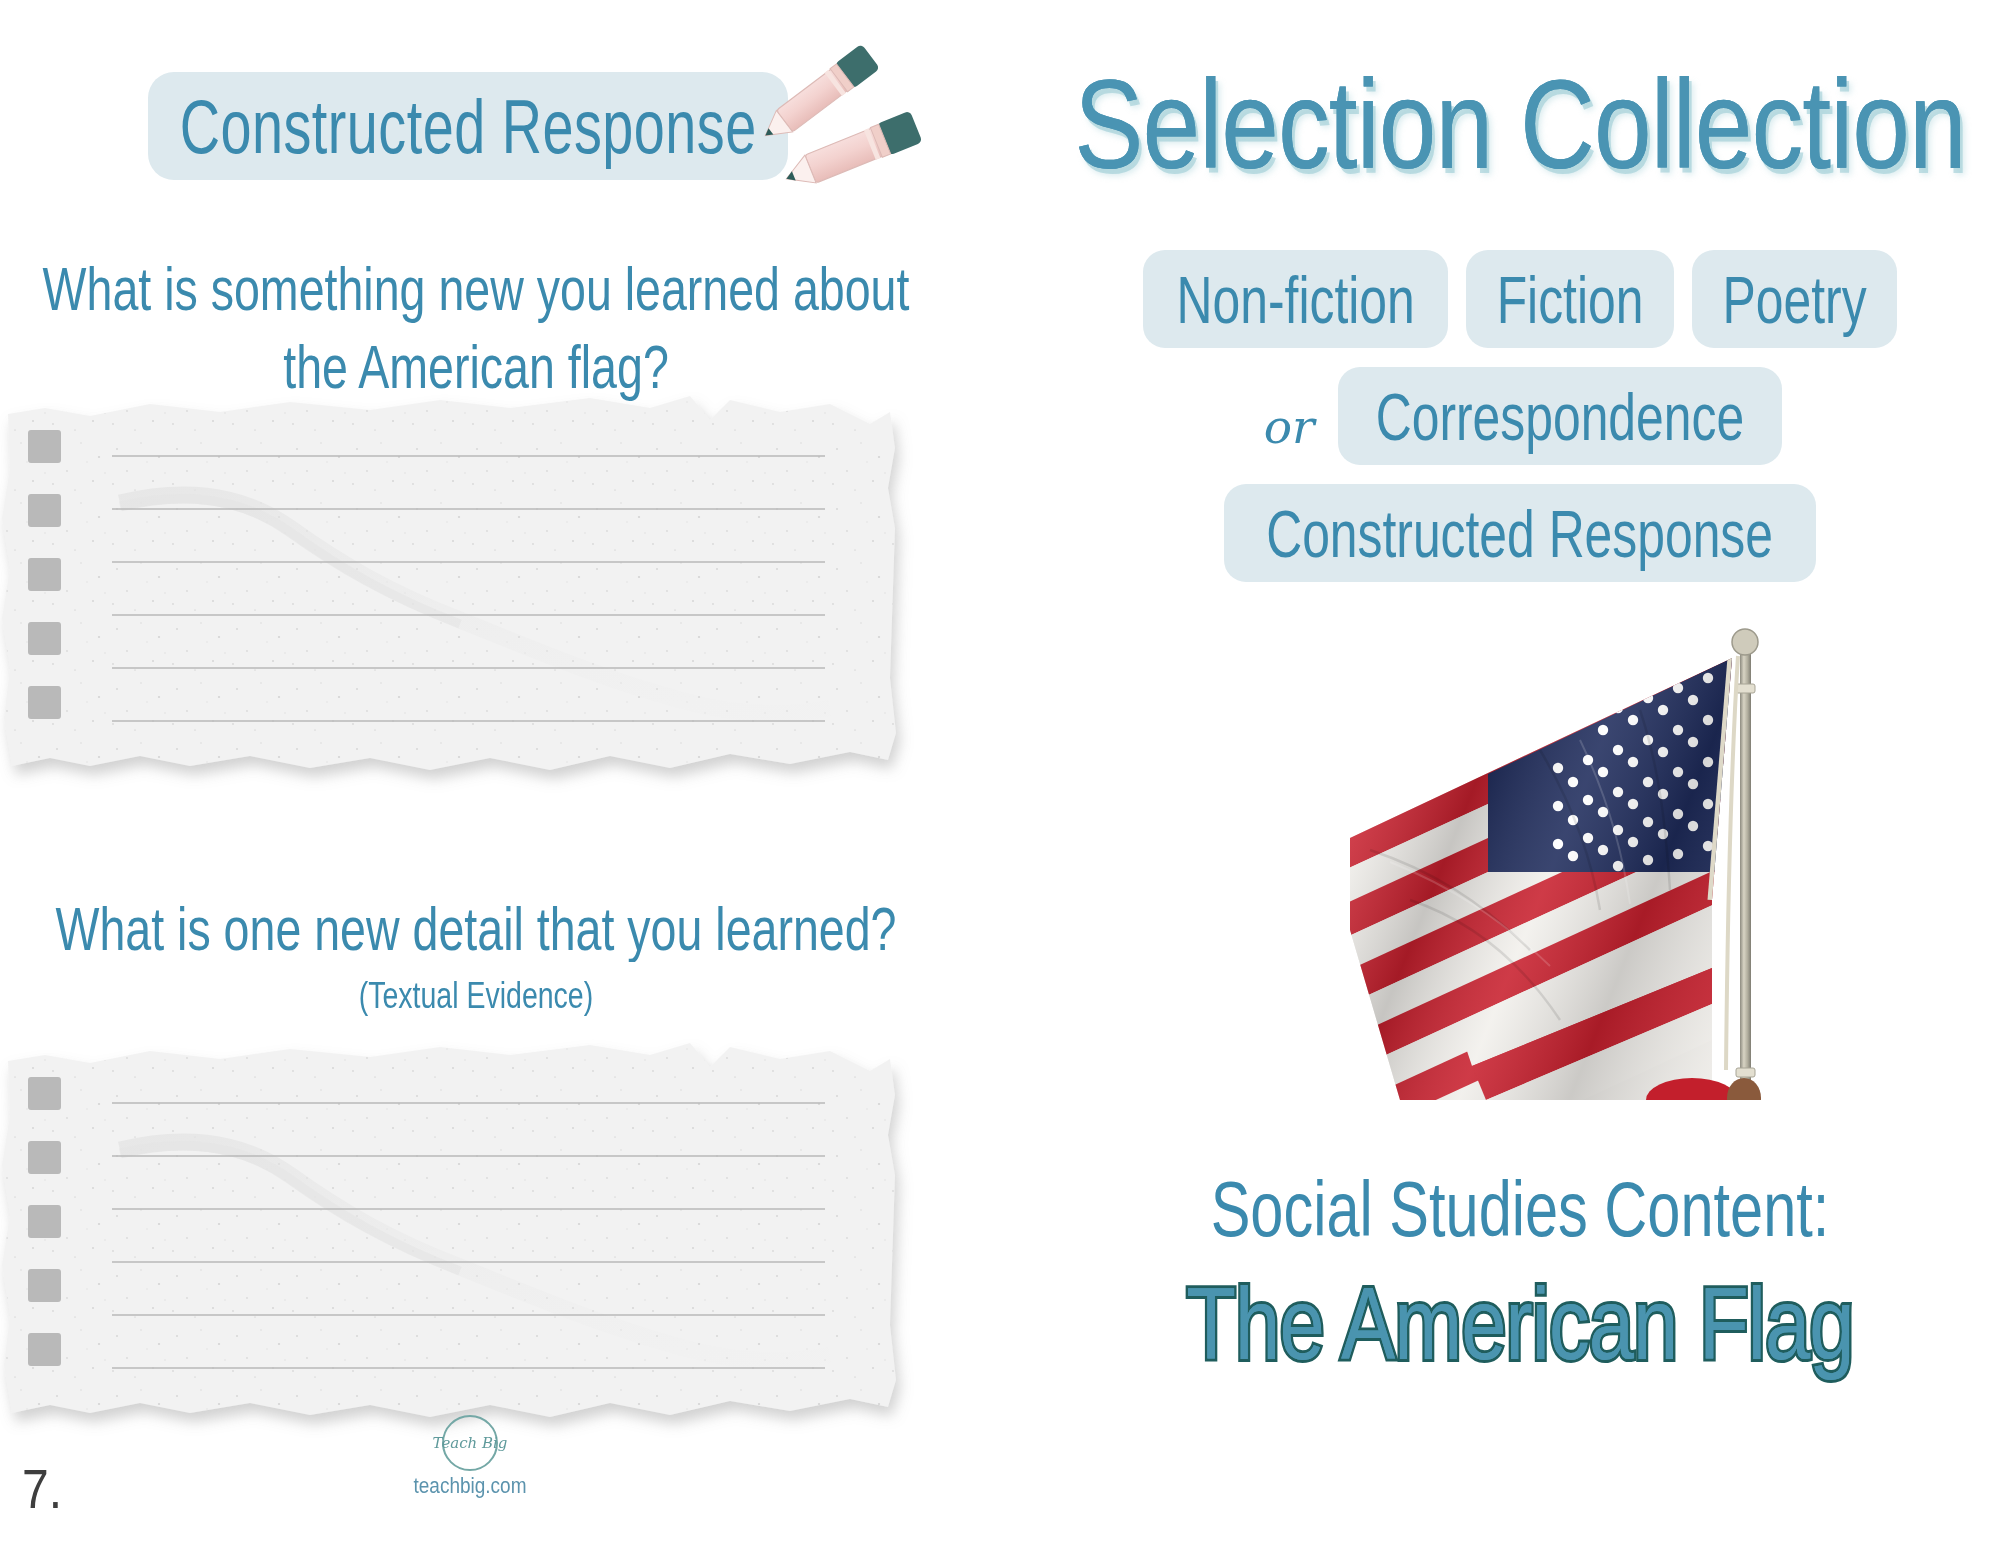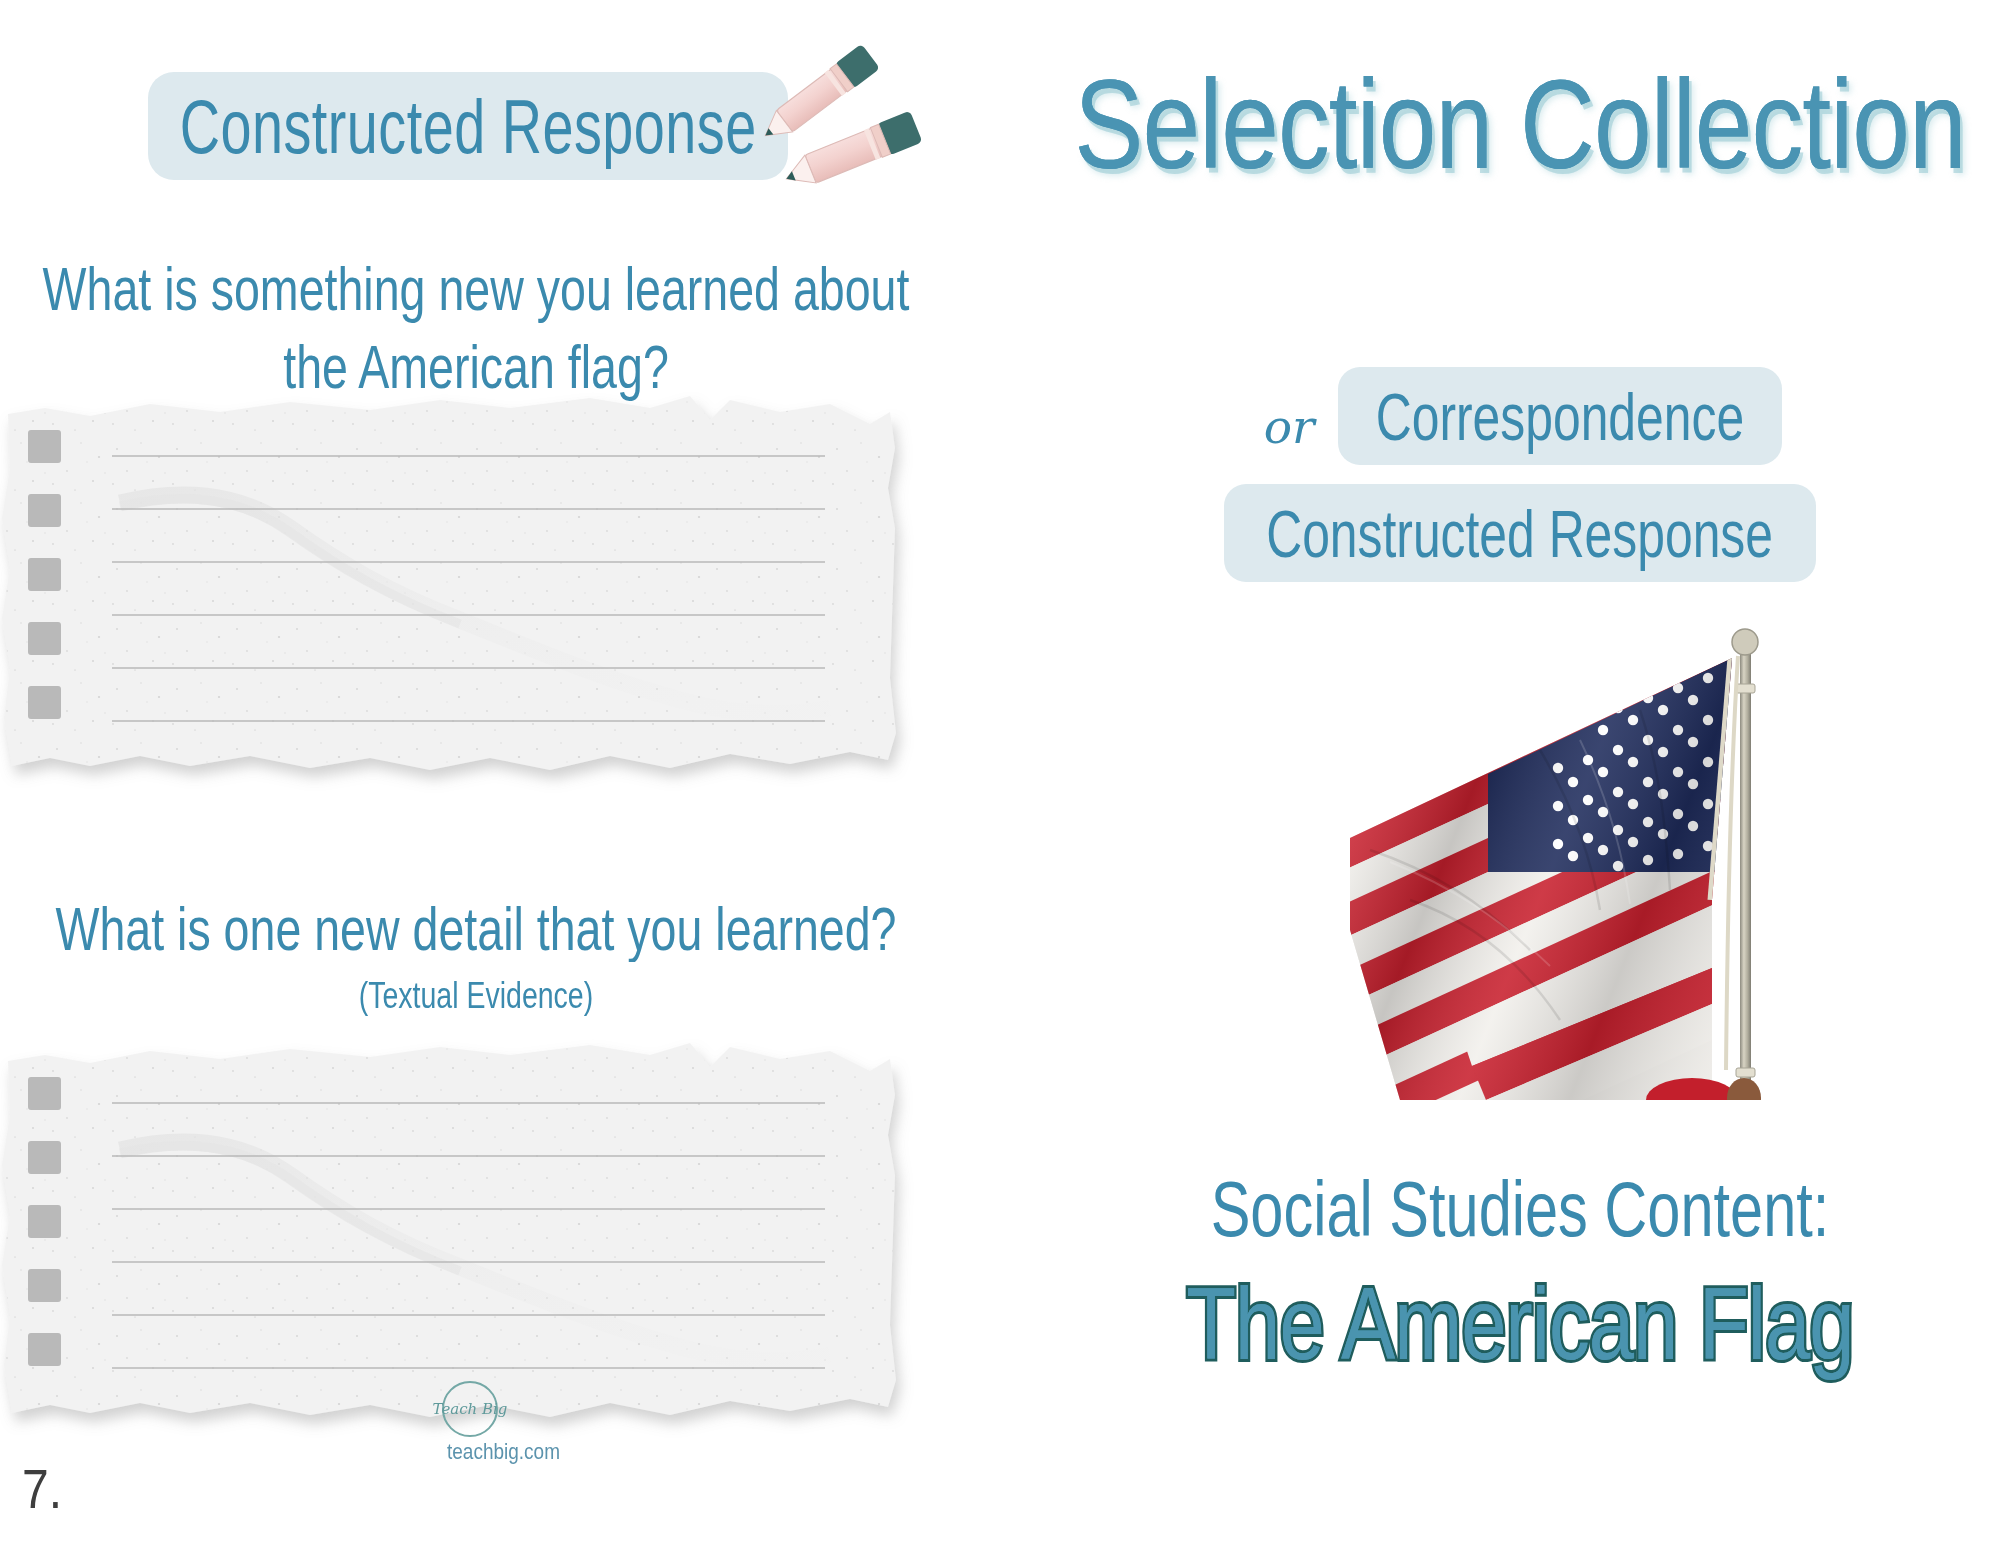--- a/index.html
+++ b/index.html
@@ -129,21 +129,21 @@
     white-space: nowrap;
   }
   .logo-url {
     color: #5b93ad;
     font-family: "Liberation Sans", sans-serif;
     font-weight: 300;
     transform: scaleY(1.2);
     margin-top: 4px;
   }
 
-  #logo-left { left: 380px; top: 1381px; width: 180px; text-align: right; }
+  #logo-left { left: 380px; top: 1415px; width: 180px; }
   #logo-left .logo-circle { width: 56px; height: 56px; }
   #logo-left .logo-script { font-size: 15px; }
   #logo-left .logo-url { font-size: 19px; }
 
   
   #right-panel {
     position: absolute;
     left: 1040px; top: 0;
     width: 960px;
     height: 1299px;
@@ -454,20 +454,31 @@
       </div>
       <div class="logo-url">teachbig.com</div>
     </div>
   </div>
 
   <div id="right-panel">
 
     <div class="sc-title-under">Selection Collection</div>
     <div class="sc-title">Selection Collection</div>
 
+    <div class="pill-row" id="pill-row-1">
+      <div class="pill">
+        <span class="pill-label">Non-fiction</span>
+      </div>
+      <div class="pill">
+        <span class="pill-label">Fiction</span>
+      </div>
+      <div class="pill">
+        <span class="pill-label">Poetry</span>
+      </div>
+    </div>
 
     <div class="pill-row" id="pill-row-2">
       <span class="or-word">or</span>
       <div class="pill">
         <span class="pill-label">Correspondence</span>
       </div>
     </div>
 
     <div class="pill-row" id="pill-row-3">
       <div class="pill">

